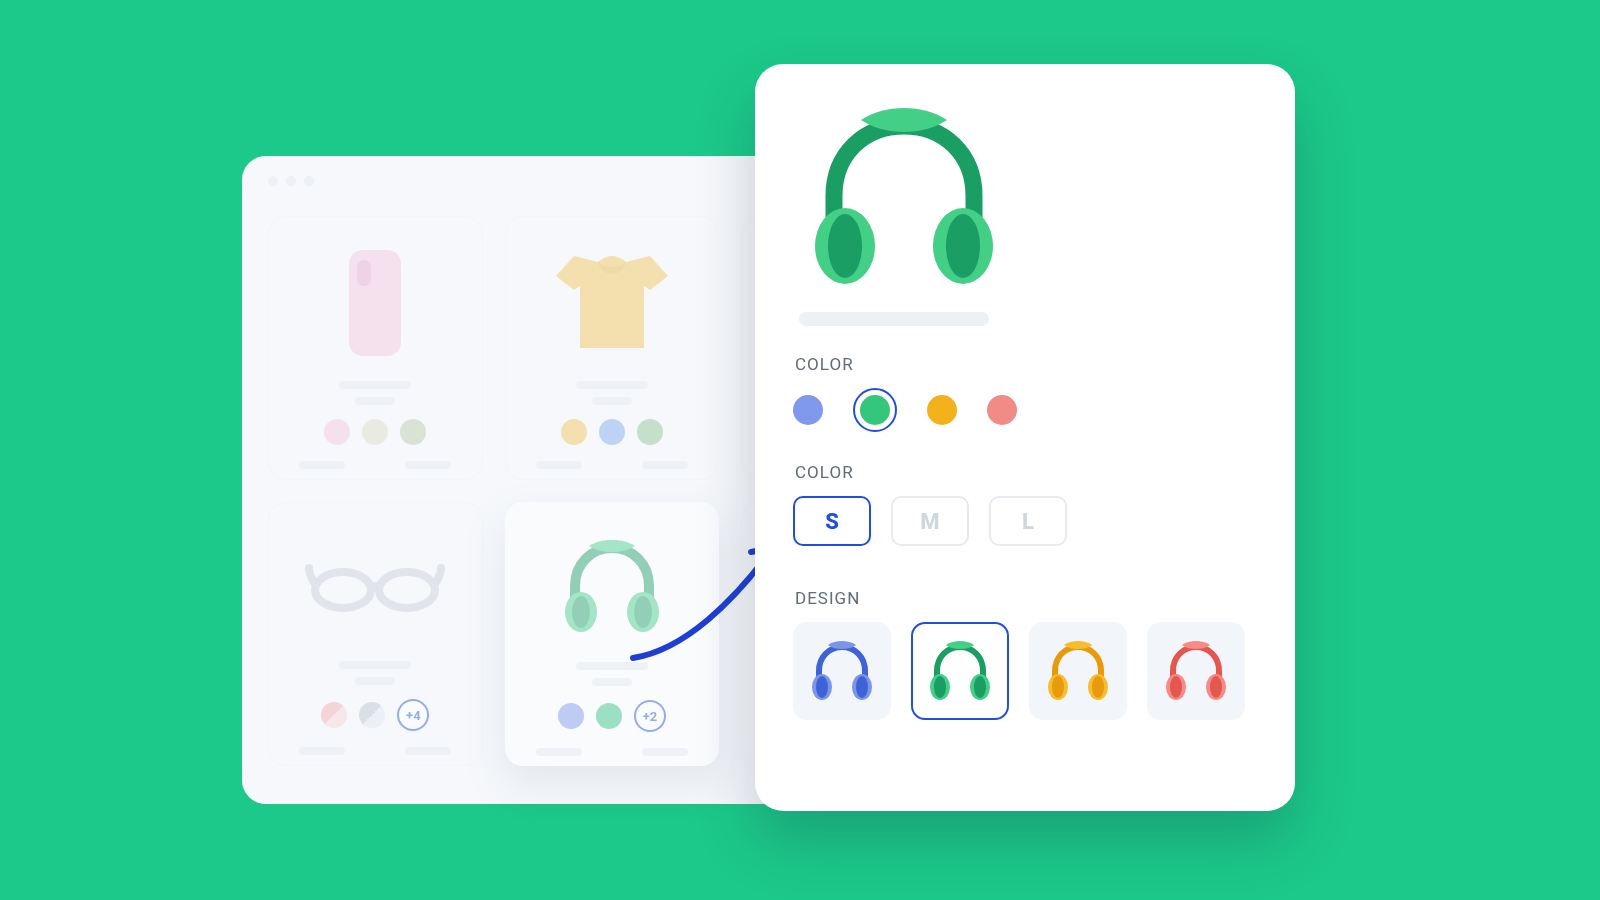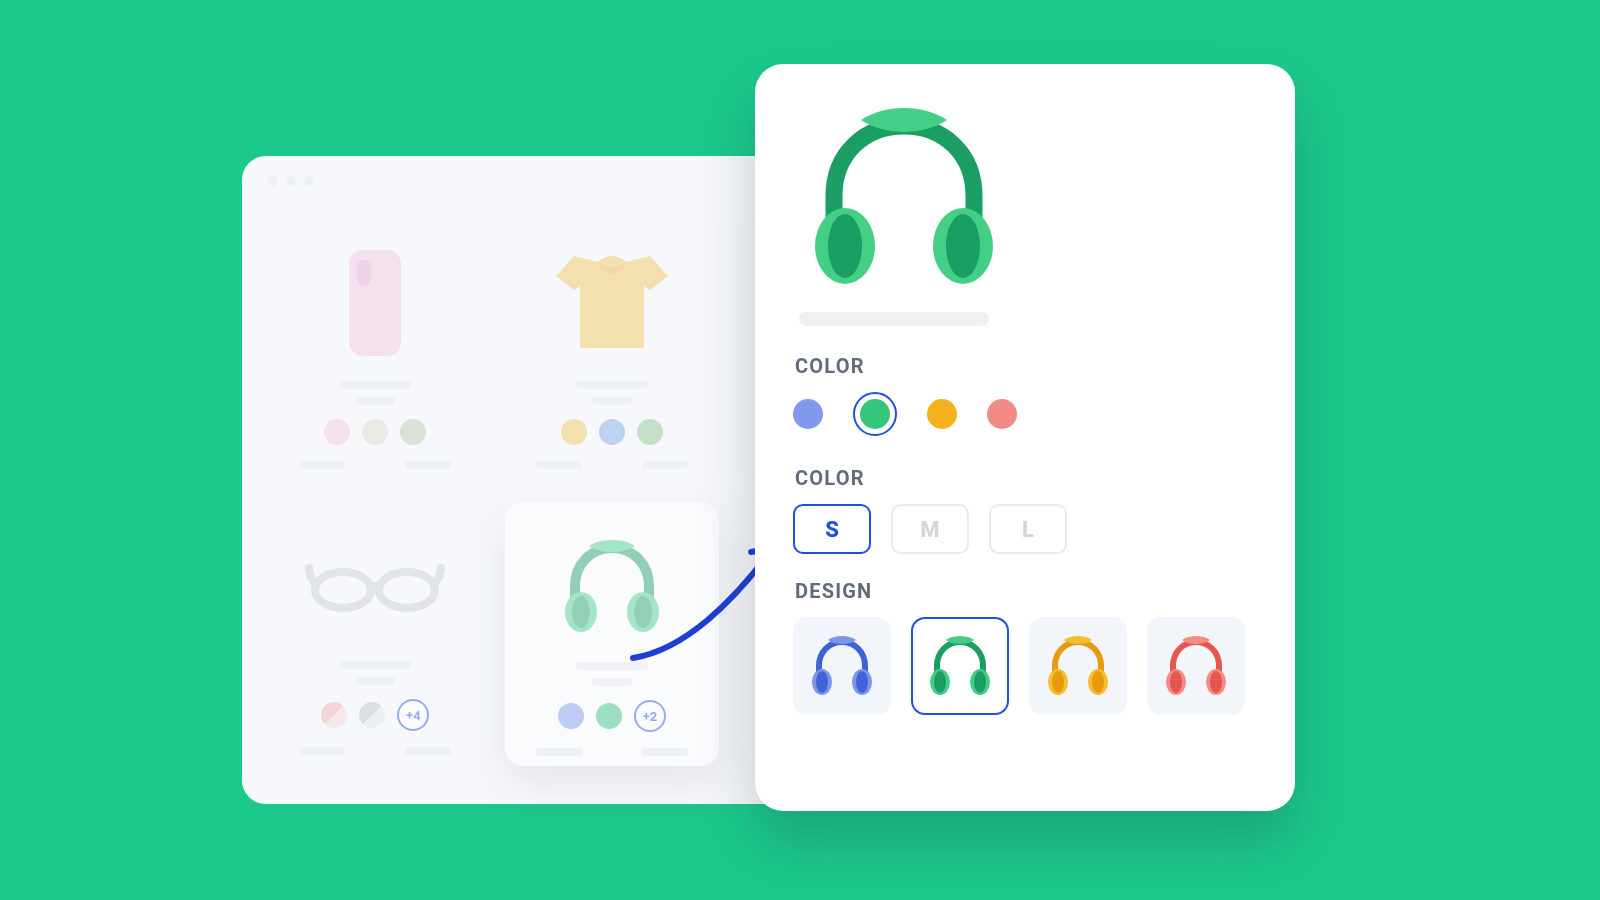--- a/index.html
+++ b/index.html
@@ -64,21 +64,21 @@
     left:755px; top:64px;
     width:540px; height:747px;
     background:#ffffff;
     border-radius:28px;
     box-shadow:0 30px 60px rgba(20,30,55,0.22);
     padding:36px 38px;
   }
   .panel .hero{ margin-left:6px; }
   .panel .title-bar{ width:190px;height:14px;border-radius:10px;background:#eef1f4; margin:18px 0 28px 6px;}
   .section-label{
-    font-size:20px; font-weight:700; letter-spacing:0.06em;
+    font-size:17px; font-weight:400; letter-spacing:0.06em;
     color:#616b7a; margin:14px 0 14px 2px;
   }
   .color-row{display:flex; gap:30px; align-items:center;}
   .col-sw{width:30px;height:30px;border-radius:50%;}
   .col-ring{
     width:44px;height:44px;border-radius:50%;
     border:2.5px solid #1f4fe0;
     display:flex;align-items:center;justify-content:center;
   }
   .size-row{display:flex; gap:20px;}
@@ -282,21 +282,21 @@
     <span class="col-sw" style="background:#f08b86"></span>
   </div>
 
   <div class="section-label" style="margin-top:30px">COLOR</div>
   <div class="size-row">
     <div class="size-btn sel">S</div>
     <div class="size-btn dis">M</div>
     <div class="size-btn dis">L</div>
   </div>
 
-  <div class="section-label" style="margin-top:25px">DESIGN</div>
+  <div class="section-label" style="margin-top:42px">DESIGN</div>
   <div class="design-row">
     <div class="dsn">
       <svg width="70" height="64" viewBox="0 0 70 64">
           <path fill="none" stroke="#3f63d6" stroke-width="6" stroke-linecap="round" d="M12 46V32c0-14 10-24 23-24s23 10 23 24v14"></path>
           <path fill="#7b95e8" d="M21 6c4-3 9-4 14-4s10 1 14 4c-4 3-9 4-14 4s-10-1-14-4z"></path>
           <ellipse cx="15" cy="48" rx="10" ry="13" fill="#7b95e8"></ellipse>
           <ellipse cx="15" cy="48" rx="6" ry="11" fill="#3f63d6"></ellipse>
           <ellipse cx="55" cy="48" rx="10" ry="13" fill="#7b95e8"></ellipse>
           <ellipse cx="55" cy="48" rx="6" ry="11" fill="#3f63d6"></ellipse>
         </svg>

